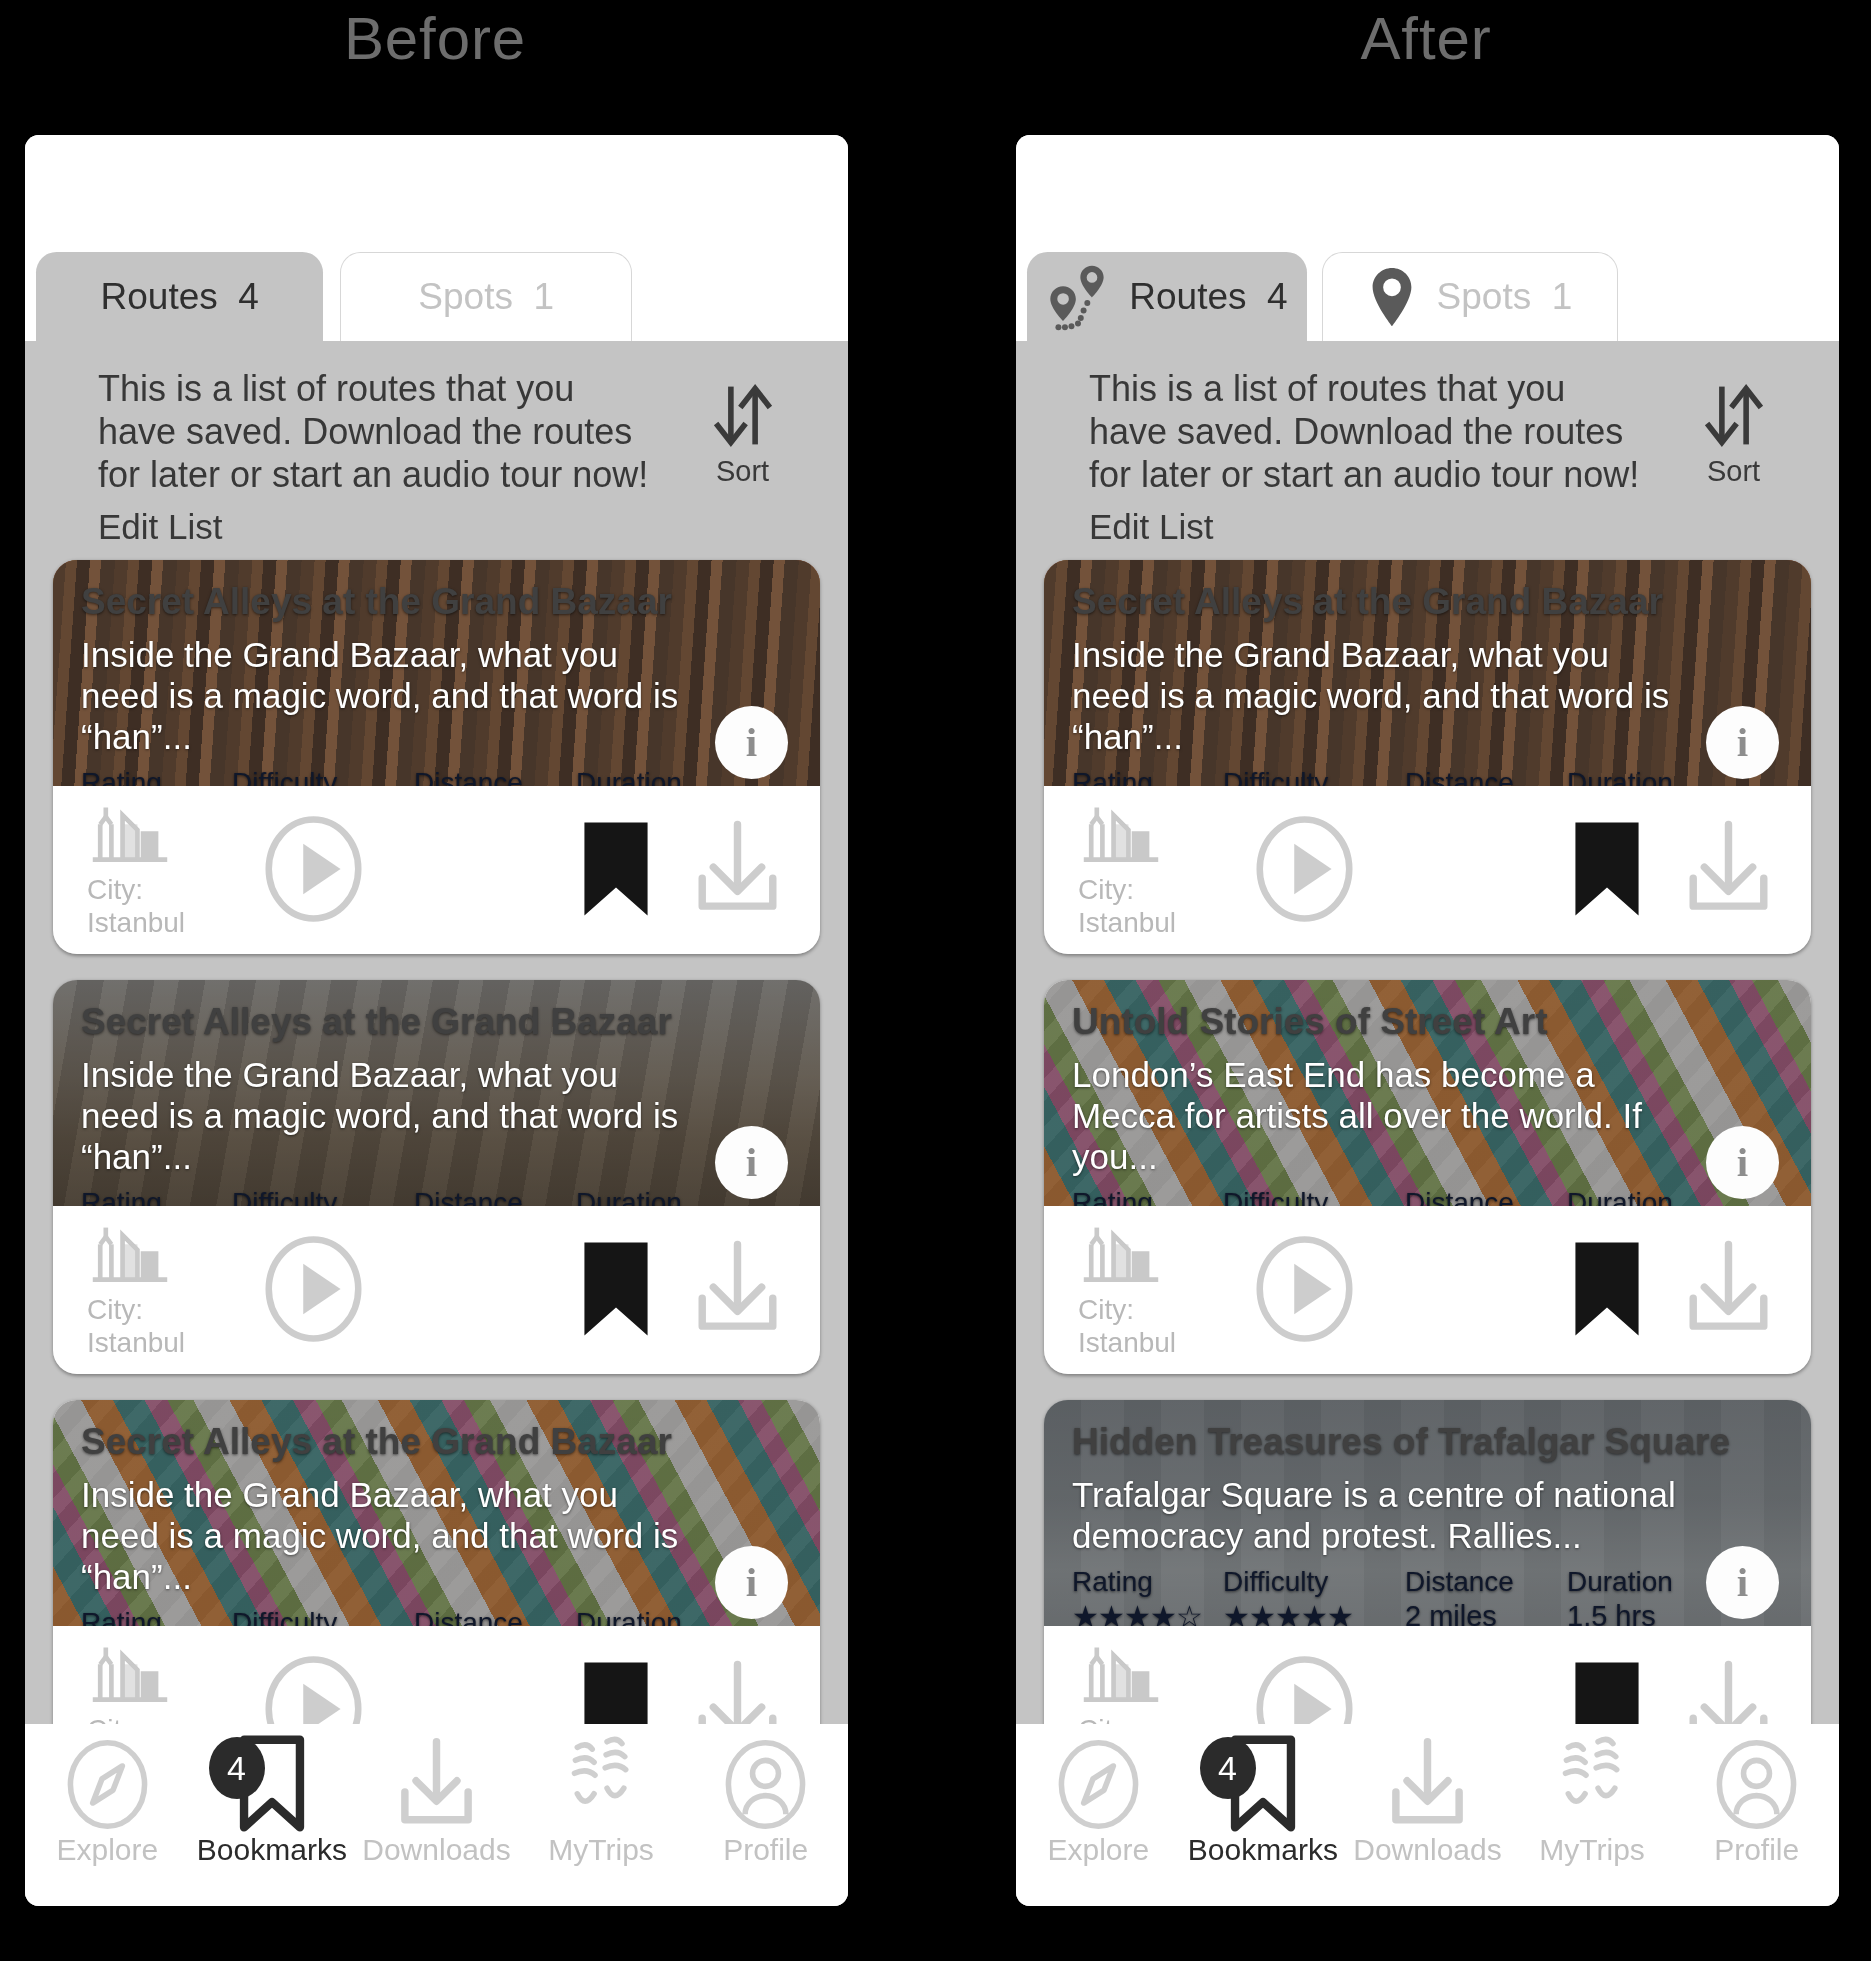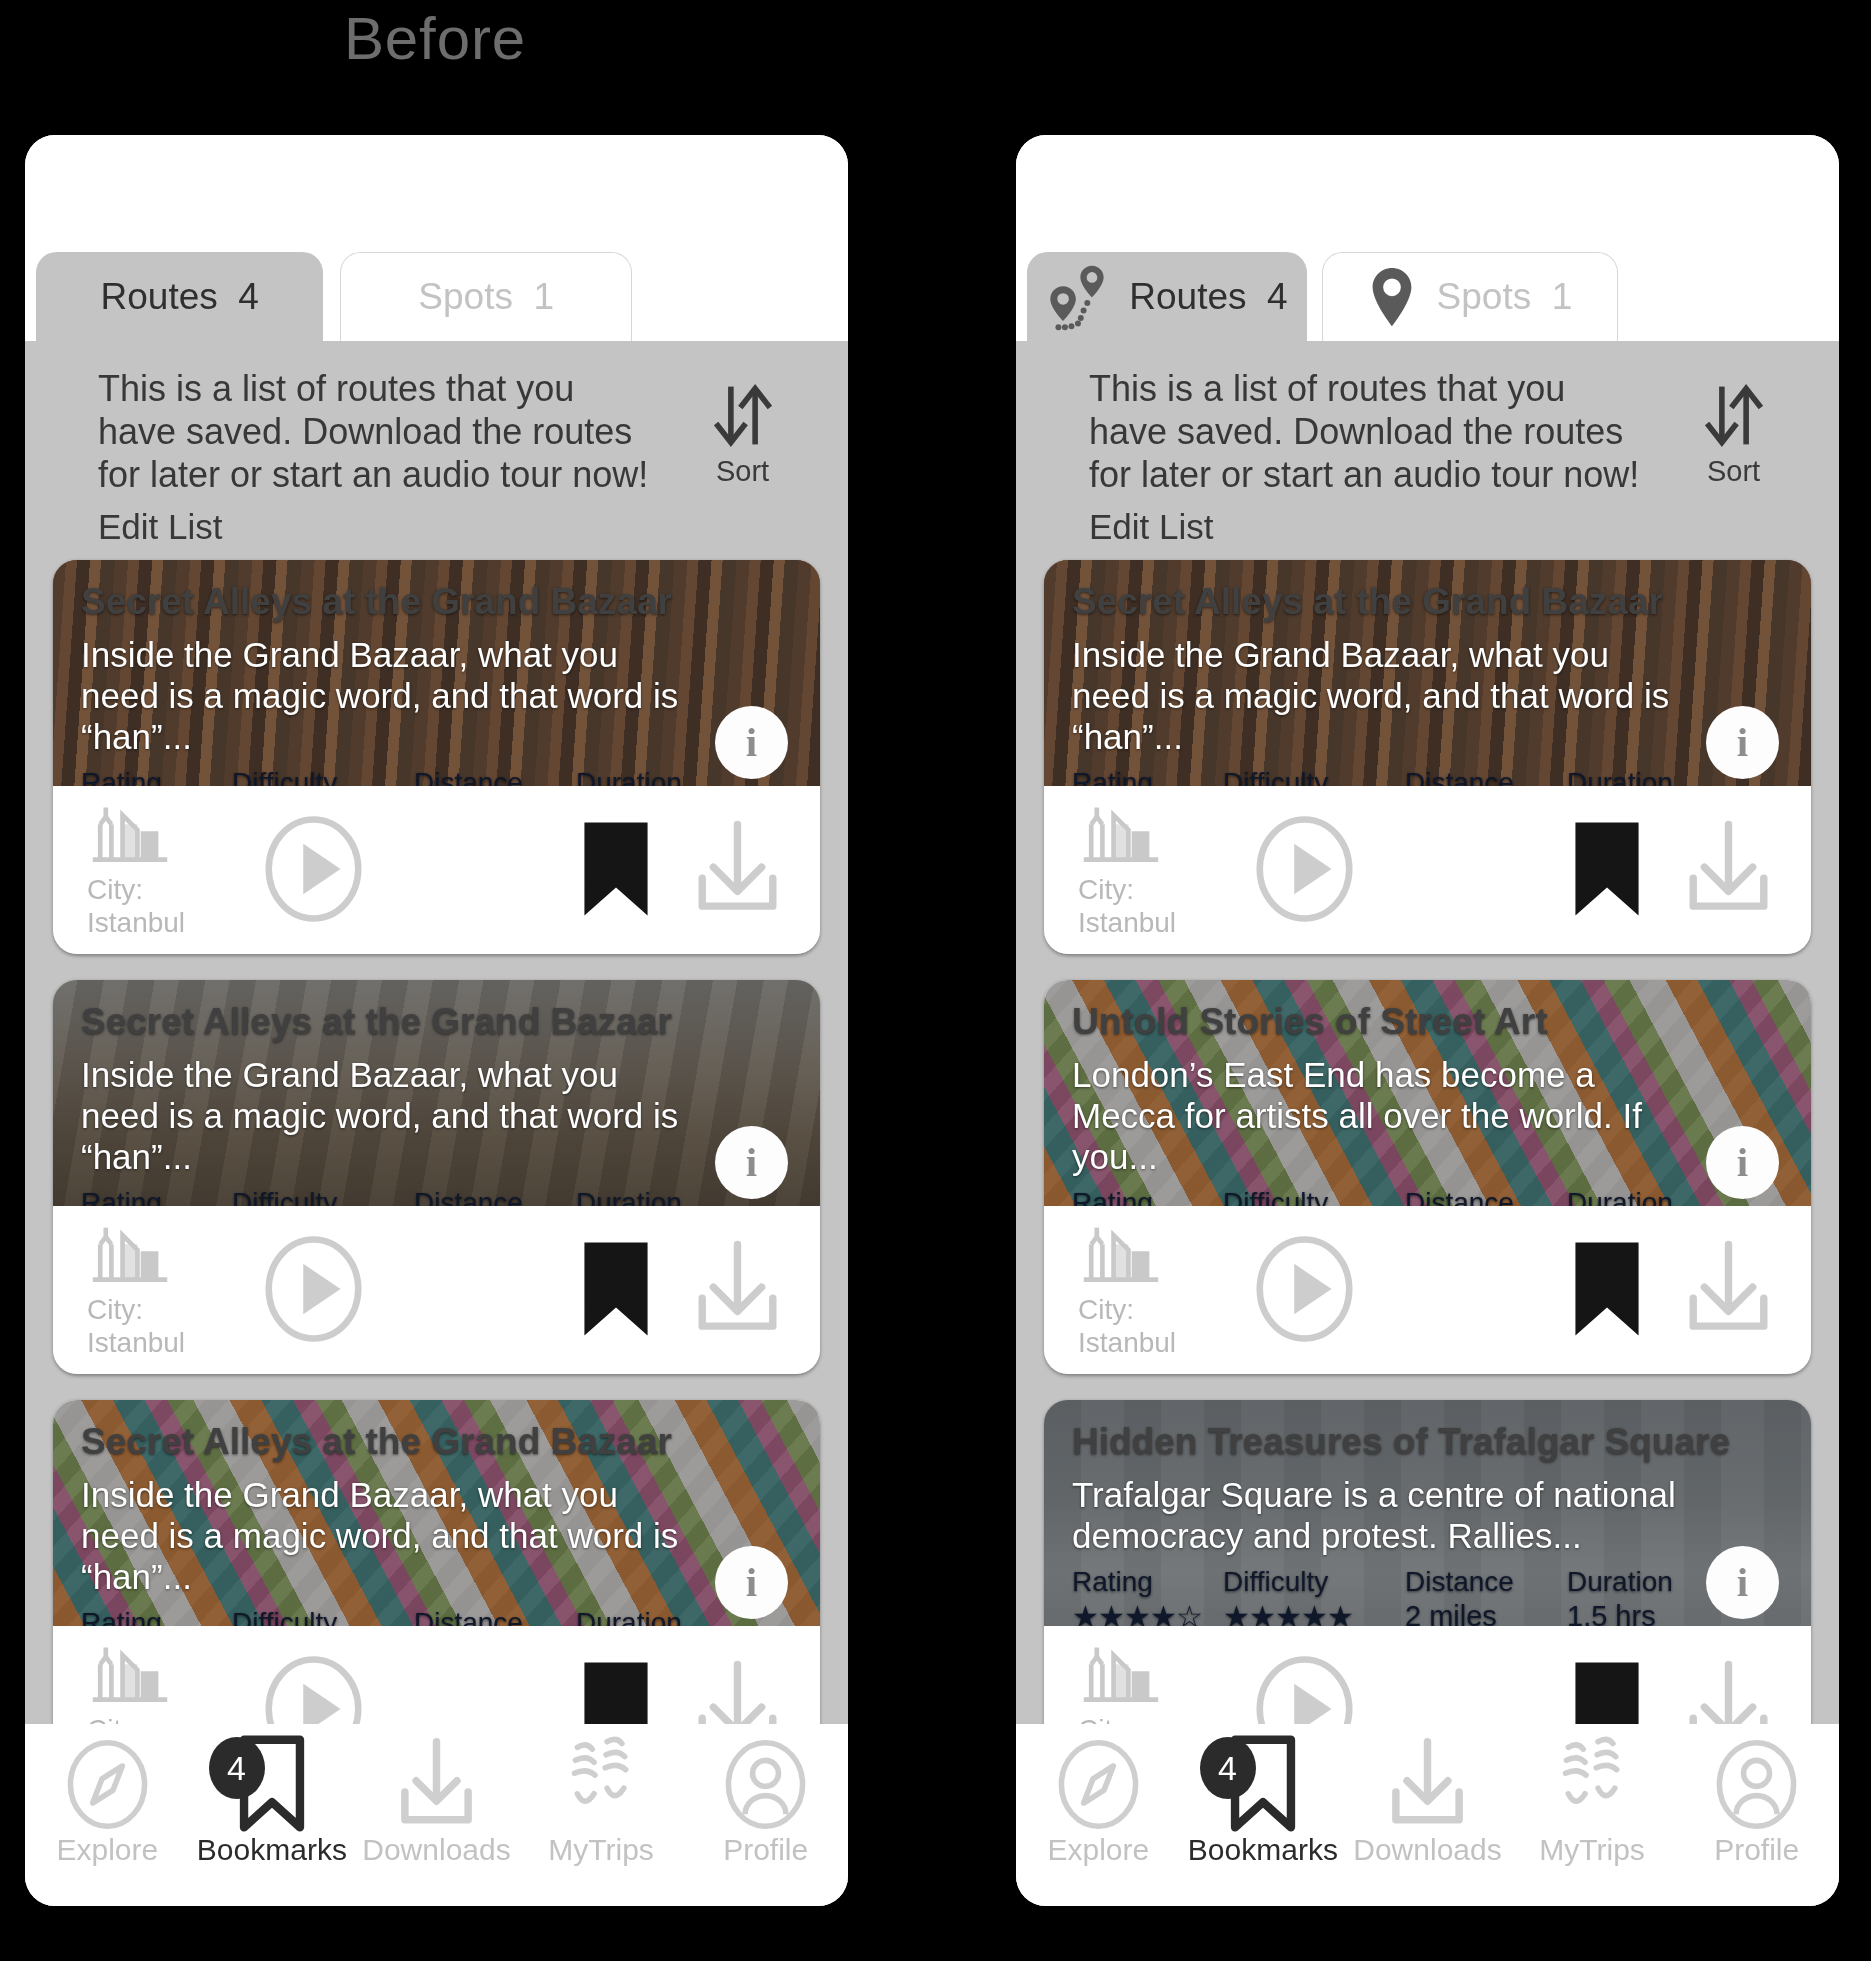--- a/index.html
+++ b/index.html
@@ -26,21 +26,21 @@
   .panel-title.before { left: 25px; }
   .panel-title.after  { left: 1016px; }
 
   
   .phone {
     position: absolute;
     top: 135px;
     width: 823px;
     height: 1771px;
     background: #ffffff;
-    border-radius: 30px;
+    border-radius: 14px;
     overflow: hidden;
   }
   .phone.before { left: 25px; }
   .phone.after  { left: 1016px; }
 
   .screen { position: relative; width: 100%; height: 100%; }
 
   
   .notch-space { height: 117px; background:#fff; }
 
@@ -255,20 +255,21 @@
     display: flex; align-items: center; justify-content: center;
     z-index: 4;
   }
 </style>
 </head>
 <body>
 
 <div class="stage">
 
   <div class="panel-title before">Before</div>
+  <div class="panel-title after">After</div>
 
   <div class="phone before">
     <div class="screen">
       <div class="notch-space"></div>
 
       <div class="tabbar">
         <div class="tab active">
           <span class="tab-label">Routes</span>
           <span class="tab-count">4</span>
         </div>

